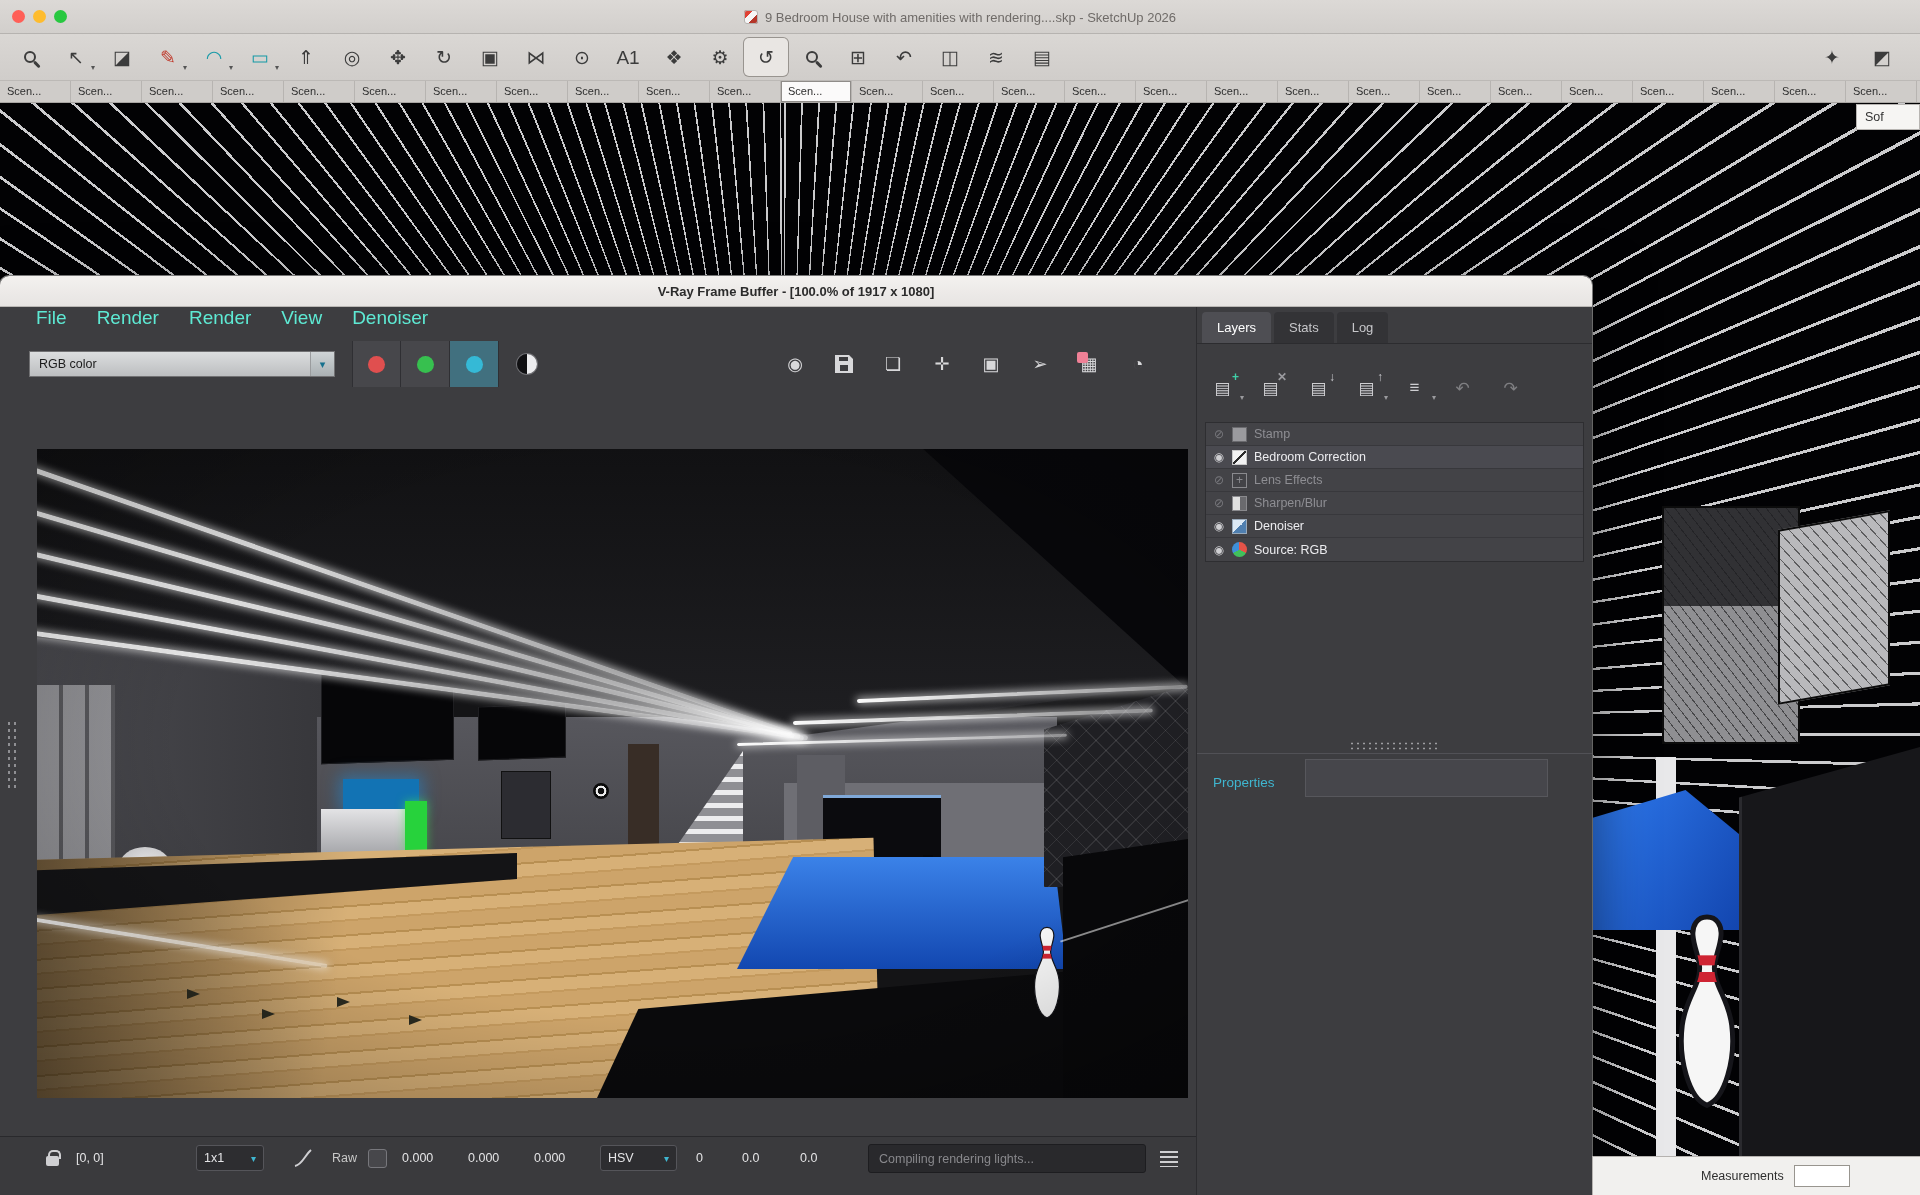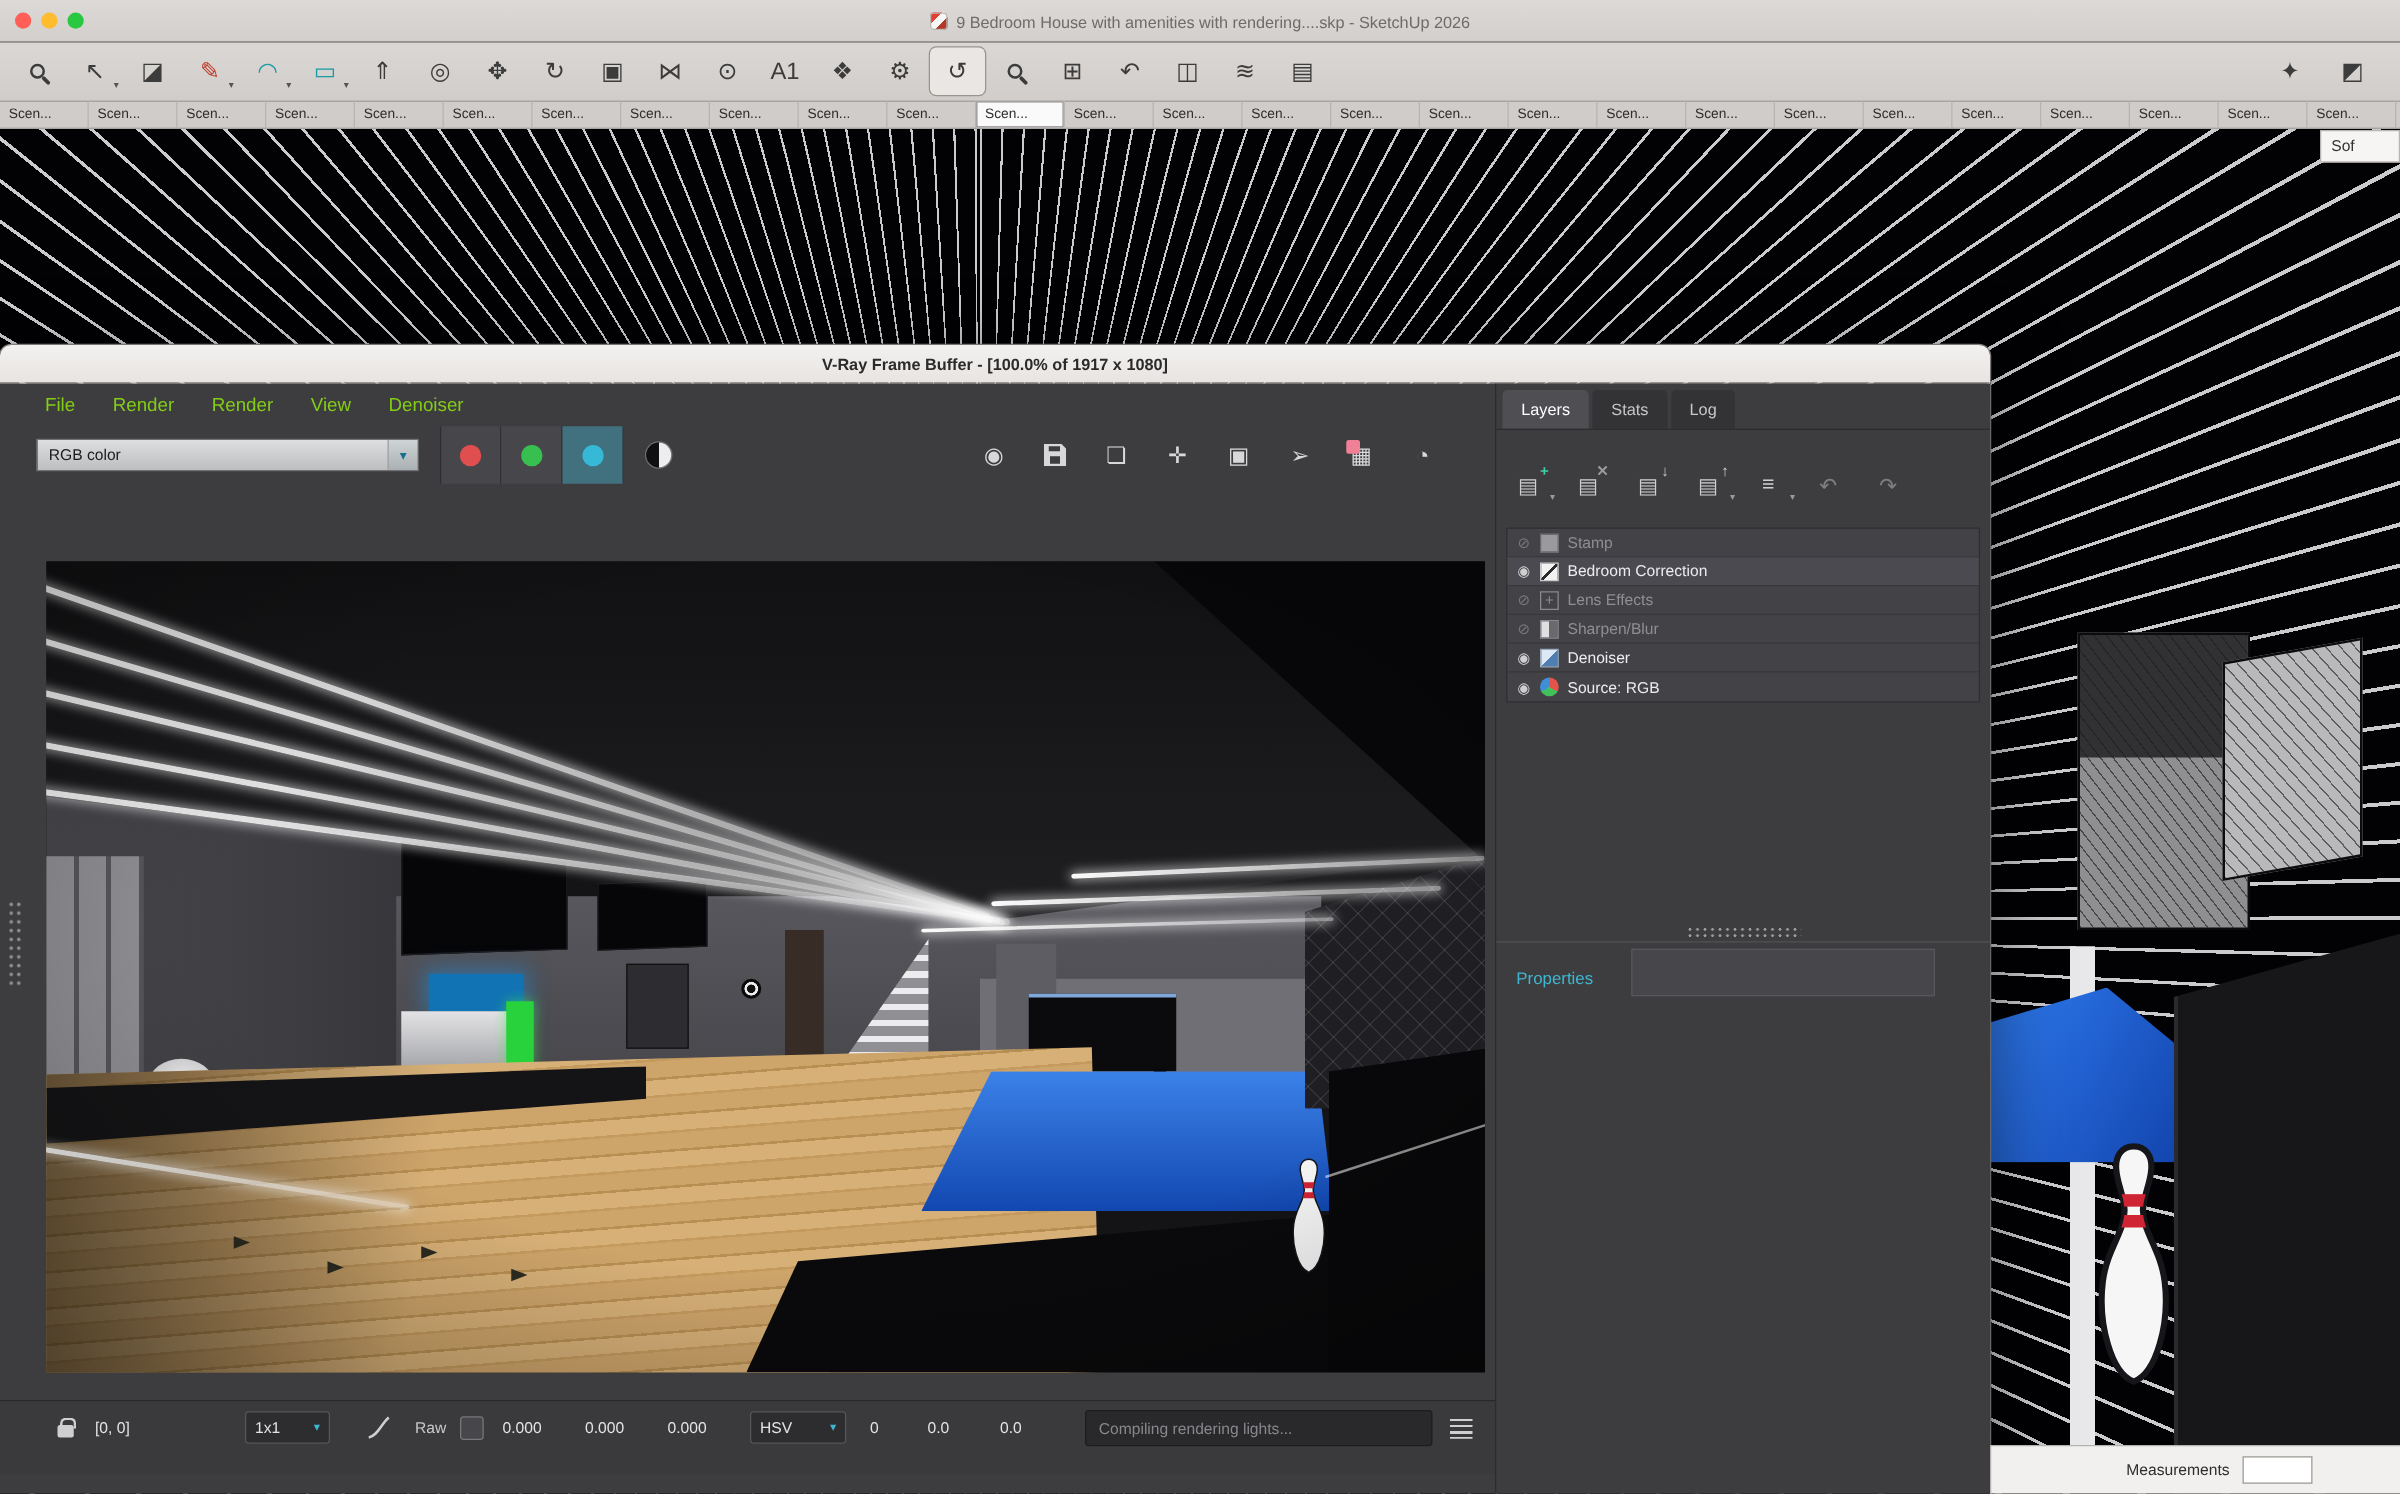--- a/index.html
+++ b/index.html
@@ -39,21 +39,21 @@
   
   #soften{position:absolute;left:1856px;top:104px;width:64px;height:26px;background:#f6f5f3;border:1px solid #b8b5b2;z-index:20;font-size:12.5px;color:#333;display:flex;align-items:center;padding-left:8px}
   #measure-bar{position:absolute;left:1592px;top:1156px;right:0;bottom:0;background:#f1f0ee;border-top:1px solid #b5b2af;border-left:1px solid #b5b2af;display:flex;align-items:center;z-index:60;font-size:12.5px;color:#2e2e2e}
   #measure-label{margin-left:108px}
   #measure-input{width:56px;height:22px;background:#fff;border:1px solid #98958f;margin-left:10px}
 
   
   #vfb{position:absolute;left:0;top:276px;width:1592px;height:919px;z-index:50;border-radius:9px 9px 0 0;overflow:hidden;box-shadow:0 18px 60px rgba(0,0,0,.55),0 0 0 1px #8b8b8b}
   #vfb-titlebar{position:absolute;top:0;left:0;right:0;height:31px;background:linear-gradient(#f3f1ef,#e7e4e2);display:flex;align-items:center;justify-content:center;font-size:13px;font-weight:700;color:#2b2b2b;border-bottom:1px solid #bab7b4}
   #vfb-body{position:absolute;top:31px;left:0;right:0;bottom:0;background:#3d3d40}
-  #vfb-menus{position:absolute;top:0;left:0;height:34px;display:flex;align-items:center;gap:30px;padding-left:36px;font-size:15px;color:#84cc16}
+  #vfb-menus{position:absolute;top:0;left:0;height:34px;display:flex;gap:30px;padding-left:36px;font-size:19px;color:#5eead4}
   #vfb-toolbar{position:absolute;top:34px;left:0;width:1200px;height:46px;background:#3d3d40}
   #channel-select{position:absolute;left:29px;top:10px;width:306px;height:26px;background:linear-gradient(#dcdedf,#bcbec0);border:1px solid #717173;display:flex;align-items:center;font-size:12.5px;color:#1b1b1b}
   #channel-select .val{padding-left:9px;flex:1}
   #channel-select .dd{width:24px;height:100%;display:flex;align-items:center;justify-content:center;color:#17718e;font-size:11px;border-left:1px solid #9a9c9e;background:linear-gradient(#cfd4d6,#aab0b3)}
   #channel-buttons{position:absolute;left:352px;top:0;height:46px;display:flex}
   .chan-btn{width:49px;height:46px;display:flex;align-items:center;justify-content:center;background:#47474b;border-right:1px solid #2f2f33}
   .chan-btn:first-child{border-left:1px solid #2f2f33}
   .chan-btn.selected{background:#41707f}
   .chan-dot{width:17px;height:17px;border-radius:50%}
   #mono-btn{position:absolute;left:517px;top:13px;width:20px;height:20px;border-radius:50%;background:linear-gradient(90deg,#101012 50%,#ededef 50%);box-shadow:0 0 0 1px #707074}
@@ -64,21 +64,21 @@
   .i-floppy{width:18px;height:18px;background:#d8d8da;clip-path:polygon(0 0,78% 0,100% 22%,100% 100%,0 100%);position:relative}
   .i-floppy::before{content:"";position:absolute;left:4px;top:2px;right:5px;height:4px;background:#3d3d40}
   .i-floppy::after{content:"";position:absolute;left:5px;bottom:2px;right:5px;height:6px;background:#3d3d40}
 
   
   #render{position:absolute;left:37px;top:142px;width:1151px;height:649px;background:#141416;overflow:hidden}
   .rabs{position:absolute}
   .strip{position:absolute;height:5px;background:linear-gradient(90deg,rgba(255,255,255,.98),rgba(255,255,255,.5));box-shadow:0 0 9px 1px rgba(255,255,255,.75);border-radius:3px;transform-origin:left center}
 
   
-  #vfb-status{position:absolute;left:0;right:367px;bottom:16px;height:59px;background:#3a3a3d;border-top:1px solid #29292c;font-size:12.5px;color:#e4e4e6}
+  #vfb-status{position:absolute;left:0;right:367px;bottom:0;height:59px;background:#3a3a3d;border-top:1px solid #29292c;font-size:12.5px;color:#e4e4e6}
   .sb{position:absolute;top:14px}
   .sbr{text-align:left}
   .i-lock{position:absolute;left:46px;top:19px;width:13px;height:10px;background:#cfcfd2;border-radius:2px}
   .i-lock::before{content:"";position:absolute;top:-6px;left:2px;width:9px;height:7px;border:2px solid #cfcfd2;border-bottom:none;border-radius:5px 5px 0 0}
   .mini-dd{position:absolute;top:8px;height:26px;background:#2d2d30;border:1px solid #55555a;border-radius:3px;display:flex;align-items:center;justify-content:space-between;padding:0 7px;color:#e4e4e6}
   .mini-dd .dd{color:var(--accent);font-size:10px;margin-left:8px}
   #raw-check{position:absolute;left:368px;top:12px;width:19px;height:19px;background:#47474b;border:1px solid #77777c;border-radius:3px}
   #status-msg{position:absolute;left:868px;top:7px;width:278px;height:29px;background:#29292c;border:1px solid #1d1d20;border-radius:3px;color:#88888c;display:flex;align-items:center;padding-left:10px}
   #status-opts{position:absolute;left:1160px;top:14px;width:18px;height:16px;background:repeating-linear-gradient(180deg,#cfcfd2 0 2px,transparent 2px 5px)}
 

